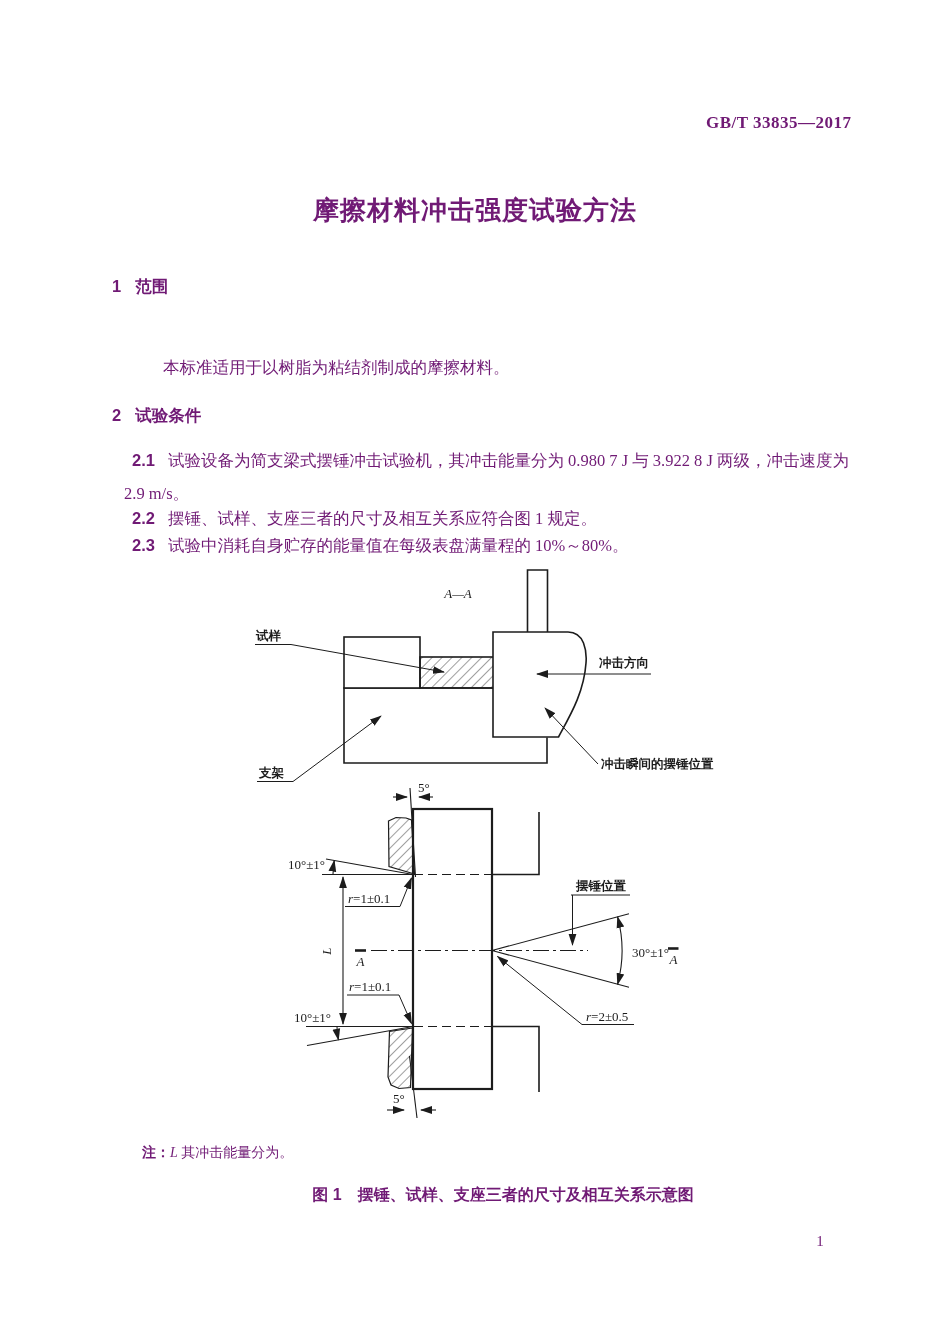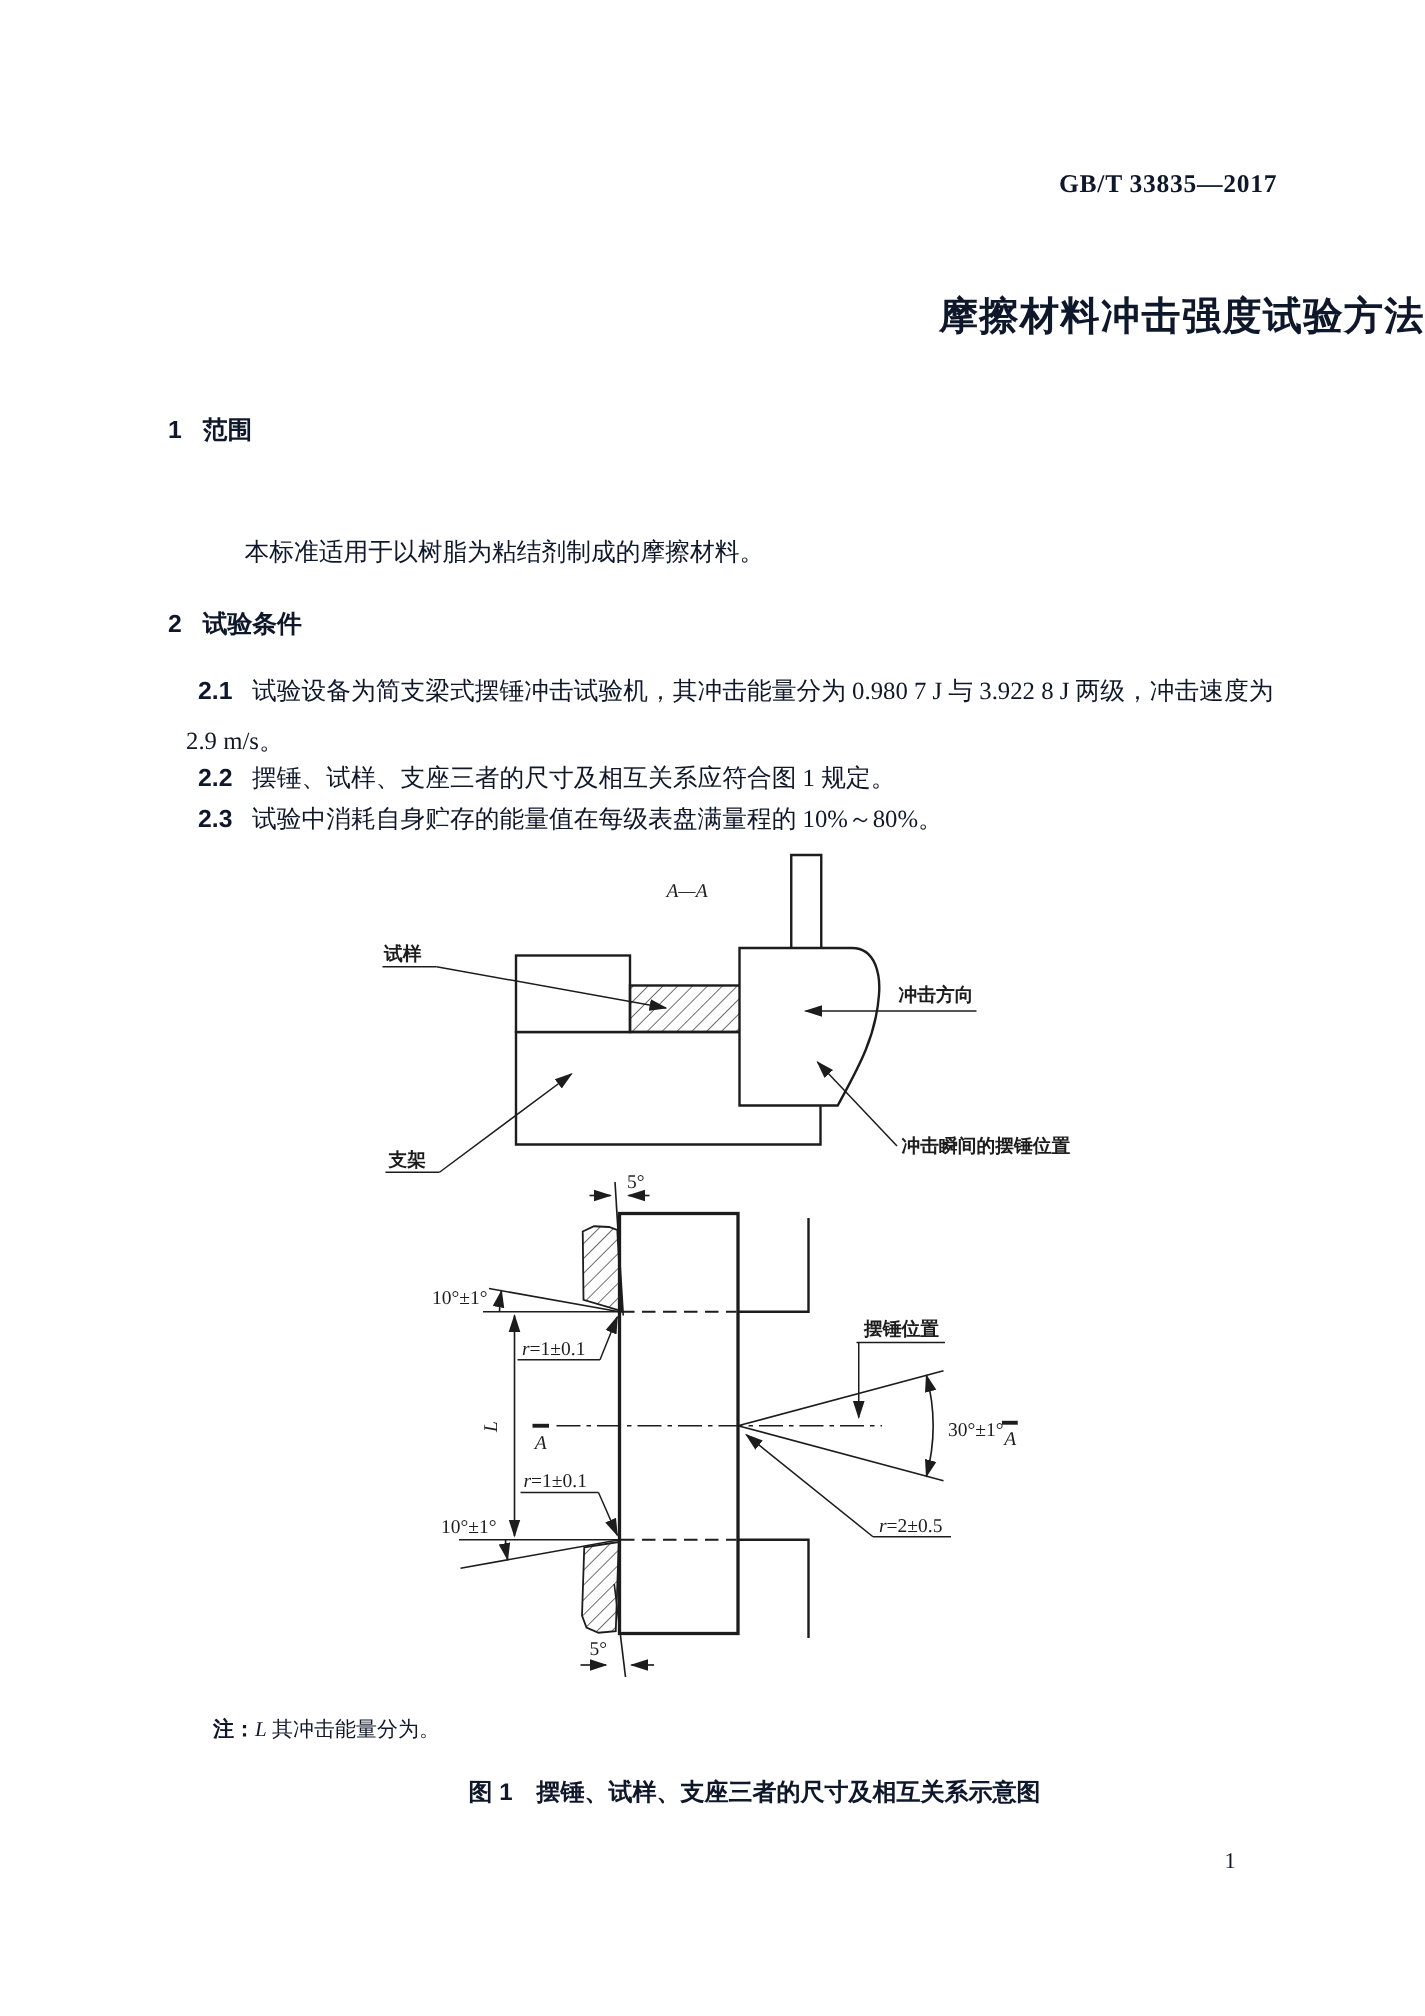--- a/index.html
+++ b/index.html
@@ -1,21 +1,21 @@
 <!DOCTYPE html>
 <html><head>
 <meta charset="utf-8">
 <style>
   html,body{margin:0;padding:0;background:#e8e8e8;}
   .page{position:relative;width:950px;height:1344px;background:#ffffff;margin:0 auto;
-        color:#0f172a;font-family:"Liberation Serif","DejaVu Serif",serif;overflow:hidden;}
+        color:#701a75;font-family:"Liberation Serif","DejaVu Serif",serif;overflow:hidden;}
   .abs{position:absolute;}
   .hdr-code{left:706px;top:113px;font-size:17px;font-weight:bold;letter-spacing:.5px;
             font-family:"Liberation Serif",serif;}
-  .doc-title{left:0;top:193px;width:950px;text-align:right;font-size:26px;font-weight:bold;
+  .doc-title{left:0;top:193px;width:950px;text-align:center;font-size:26px;font-weight:bold;
              letter-spacing:1px;font-family:"Liberation Sans","DejaVu Sans",sans-serif;}
   .sec-h{left:112px;font-size:16.5px;font-weight:bold;
          font-family:"Liberation Sans","DejaVu Sans",sans-serif;}
   .sec-h .num{display:inline-block;margin-right:14px;}
   .para{left:145px;font-size:16.5px;}
   .clause{left:112px;font-size:16.5px;width:770px;}
   .cnum{font-weight:bold;font-family:"Liberation Sans","DejaVu Sans",sans-serif;
         display:inline-block;margin-right:13px;margin-left:20px;}
   .note-line{left:142px;top:1144px;font-size:14px;}
   .note-line .npfx{font-weight:bold;font-family:"Liberation Sans",sans-serif;}

